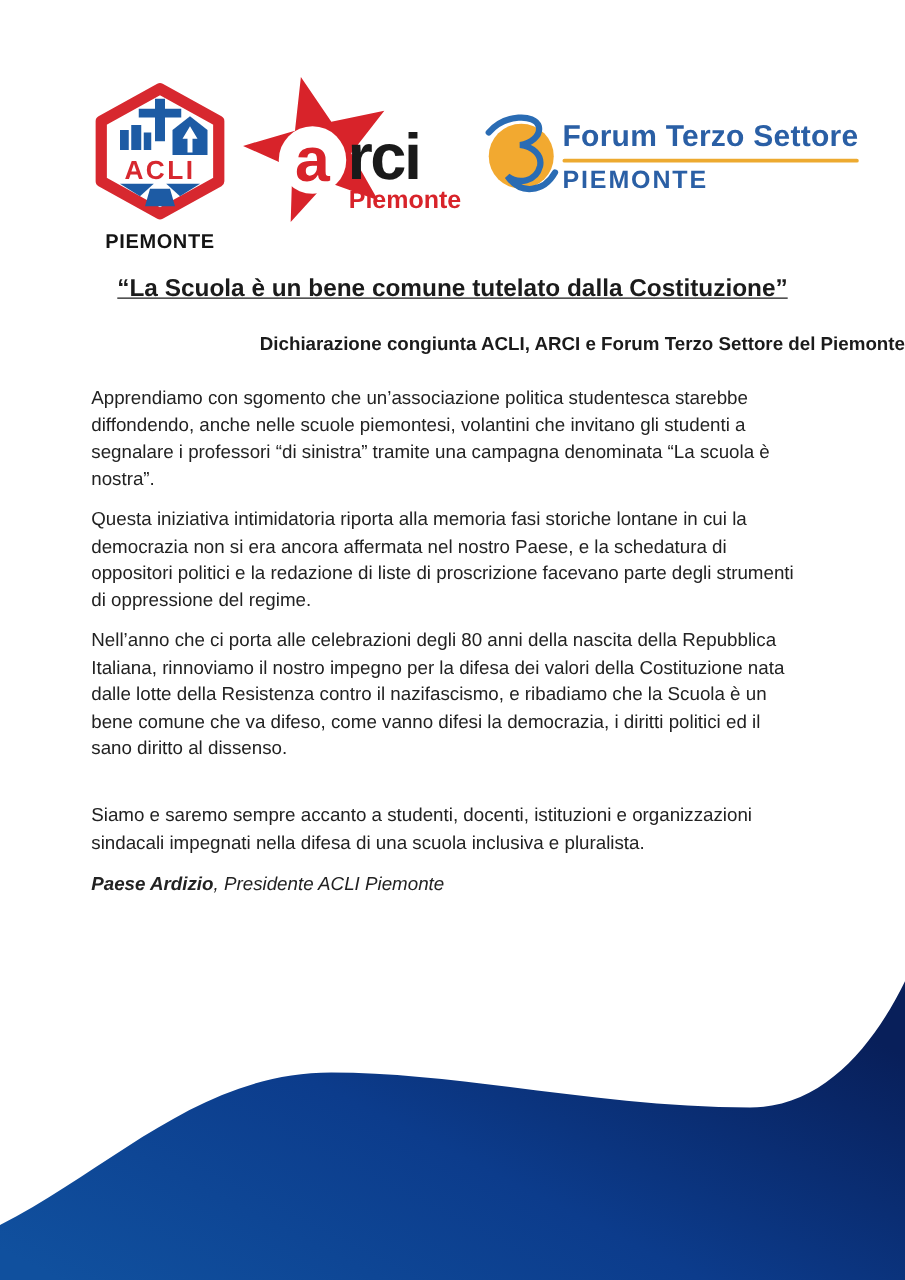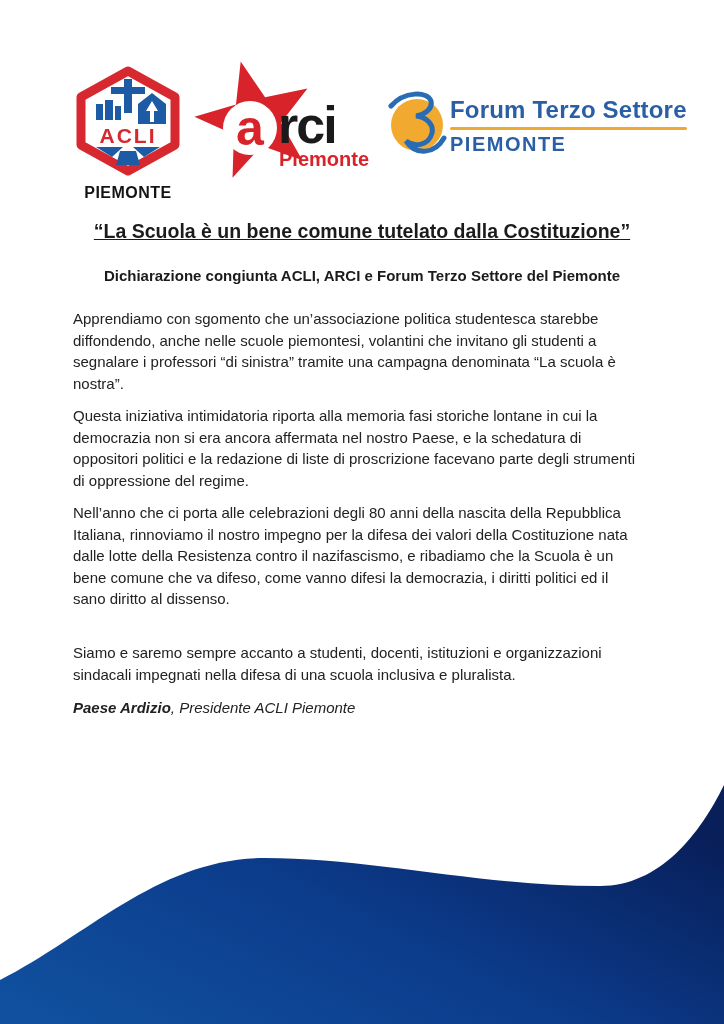--- a/index.html
+++ b/index.html
@@ -22,21 +22,21 @@
   .forum-rule { height:3px; background:#edaa30; margin:3px 0 3px; border-radius:2px; }
   .forum-region { font-size:20px; font-weight:600; color:#2a5fa5; letter-spacing:1.5px; }
 
   
   .doc-title {
     position:absolute; top:220px; left:0; width:100%;
     text-align:center; font-size:19.5px; font-weight:bold; color:#1b1b1b;text-decoration:underline;
   }
   .doc-subtitle {
     position:absolute; top:267px; left:0; width:100%;
-    text-align:center; font-size:15px; font-weight:bold; color:#1b1b1b;
+    text-align:right; font-size:15px; font-weight:bold; color:#1b1b1b;
   }
 
   
   .doc-body {
     position:absolute; top:308px; left:73px; width:582px;
     font-size:15px; line-height:21.5px; color:#222222;
   }
   .doc-body p { margin:0 18px 11px 0; }
   .signatures { margin-top:12px; }
   .sig-line { line-height:21.5px; }

